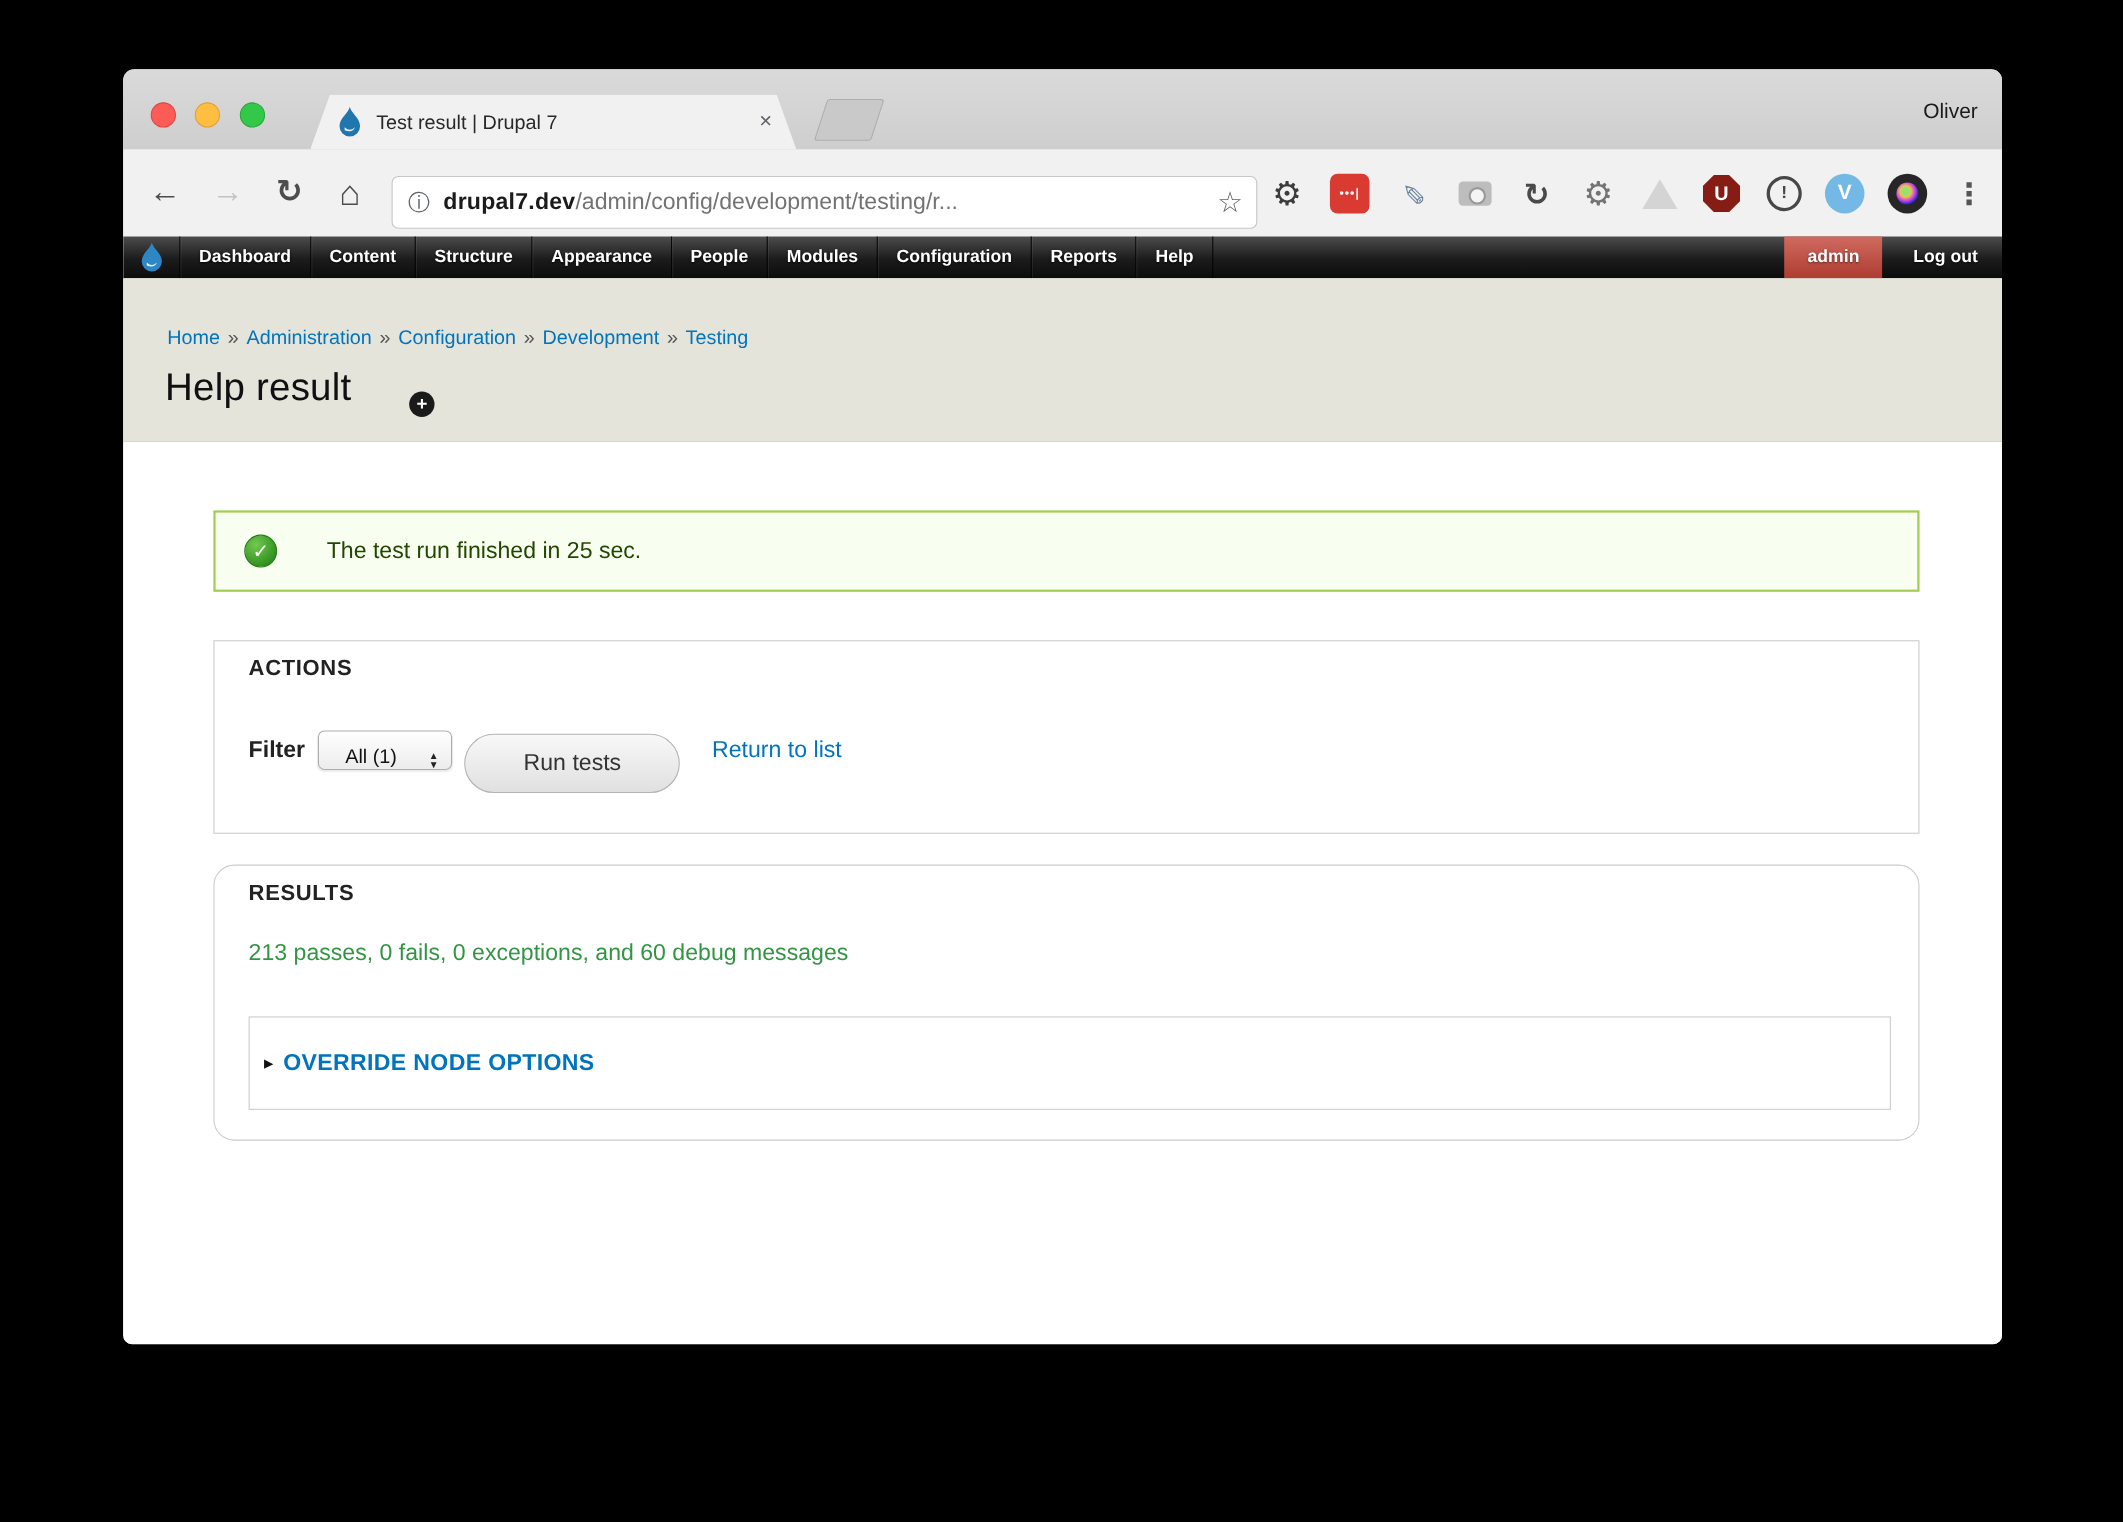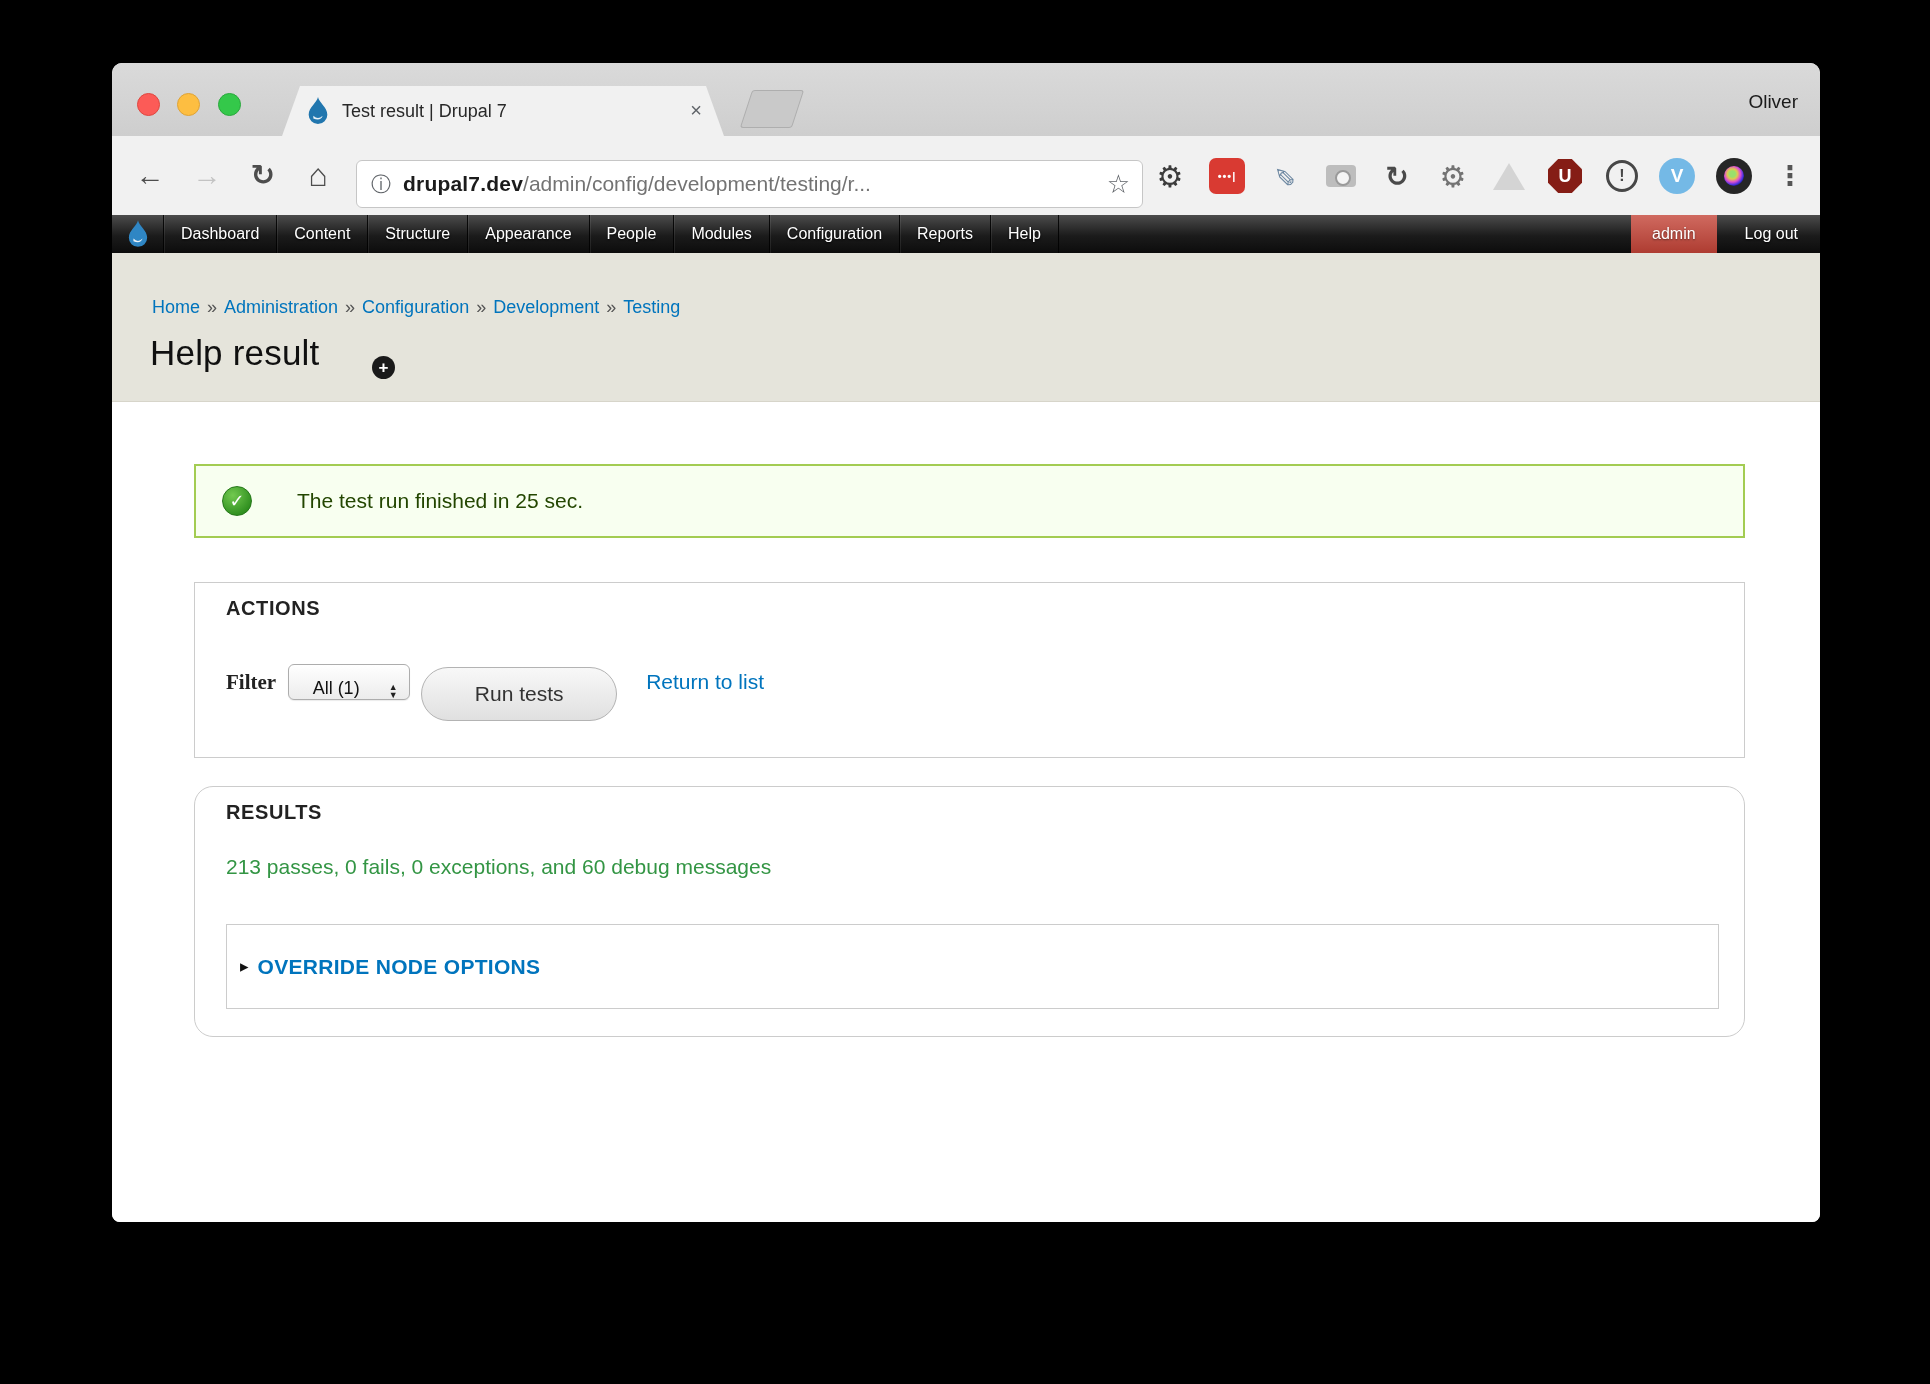--- a/index.html
+++ b/index.html
@@ -76,21 +76,21 @@
              color:#fff; font-weight:bold; font-size:19px; }
   .lens { width:36px; height:36px; background:#262626; border-radius:50%; position:relative; }
   .lens::after { content:""; position:absolute; left:8px; top:8px; width:20px; height:20px;
                  border-radius:50%;
                  background:radial-gradient(circle at 42% 40%, #9ae06c 0 18%, #e0c94f 30%, #e04fd0 48%, #3e2fe0 66%, #101010 80%); }
   .glyph-dots { font-size:27px; color:#555; font-weight:bold; }
 
   
   .dtoolbar { position:absolute; left:0; top:152px; right:0; height:38px;
               background:linear-gradient(#4c4c4c,#1b1b1b 55%,#0c0c0c);
-              display:flex; align-items:stretch; color:#fff; font-size:16px; font-weight:normal; }
+              display:flex; align-items:stretch; color:#fff; font-size:16px; font-weight:bold; }
   .dlogo { width:52px; display:flex; align-items:center; justify-content:center;
            border-right:1px solid rgba(0,0,0,.85); }
   .titem { padding:0 17px; display:flex; align-items:center;
            border-right:1px solid rgba(0,0,0,.85);
            box-shadow:inset 1px 0 0 rgba(255,255,255,.08);
            text-shadow:0 1px 2px rgba(0,0,0,.9); cursor:default; white-space:nowrap; }
   .tspacer { flex:1; }
   .admin-badge { background:linear-gradient(#d06a60,#ae3c31); padding:0 21px;
                  display:flex; align-items:center; text-shadow:0 1px 2px rgba(0,0,0,.5); }
   .logout { padding:0 14px; margin:0 8px 0 14px; display:flex; align-items:center;
@@ -119,21 +119,21 @@
                  border:1px solid #26781a; color:#fff; font-size:18px; font-weight:bold;
                  display:flex; align-items:center; justify-content:center; }
   .status-text { margin-left:45px; font-size:21px; color:#234600; }
 
   .actions-box { top:180px; height:176px; }
   .results-box { top:384px; height:251px;border-radius:19px; }
   .box-heading { position:absolute; left:31px; top:14px; font-size:20px; font-weight:bold;
                  color:#222; letter-spacing:.6px; }
   .filter-row { position:absolute; left:31px; top:72px; height:54px;
                 display:flex; align-items:center; }
-  .filter-label { font-size:21px; font-weight:bold; color:#222;font-family:Liberation Serif, serif; }
+  .filter-label { font-size:21px; font-weight:bold; color:#222; }
   .filter-select { margin-left:12px; width:122px; height:36px; border:1px solid #adadad;
                    border-radius:6px; background:linear-gradient(#fff,#ececec);
                    box-shadow:0 1px 1px rgba(0,0,0,.08);
                    display:flex; align-items:flex-end; font-size:18px; color:#111; }
   .select-value { flex:1; text-align:center; }
   .select-arrows { width:20px; display:flex; flex-direction:column; align-items:center;
                    margin-right:6px; font-size:9px; color:#222; line-height:8px; }
   .run-btn { margin-left:11px; width:196px; height:54px; border-radius:27px;
              border:1px solid #b3b3b3; background:linear-gradient(#f8f8f8,#e0e0e0);
              font-size:21px; color:#333; display:flex; align-items:center; justify-content:center;

